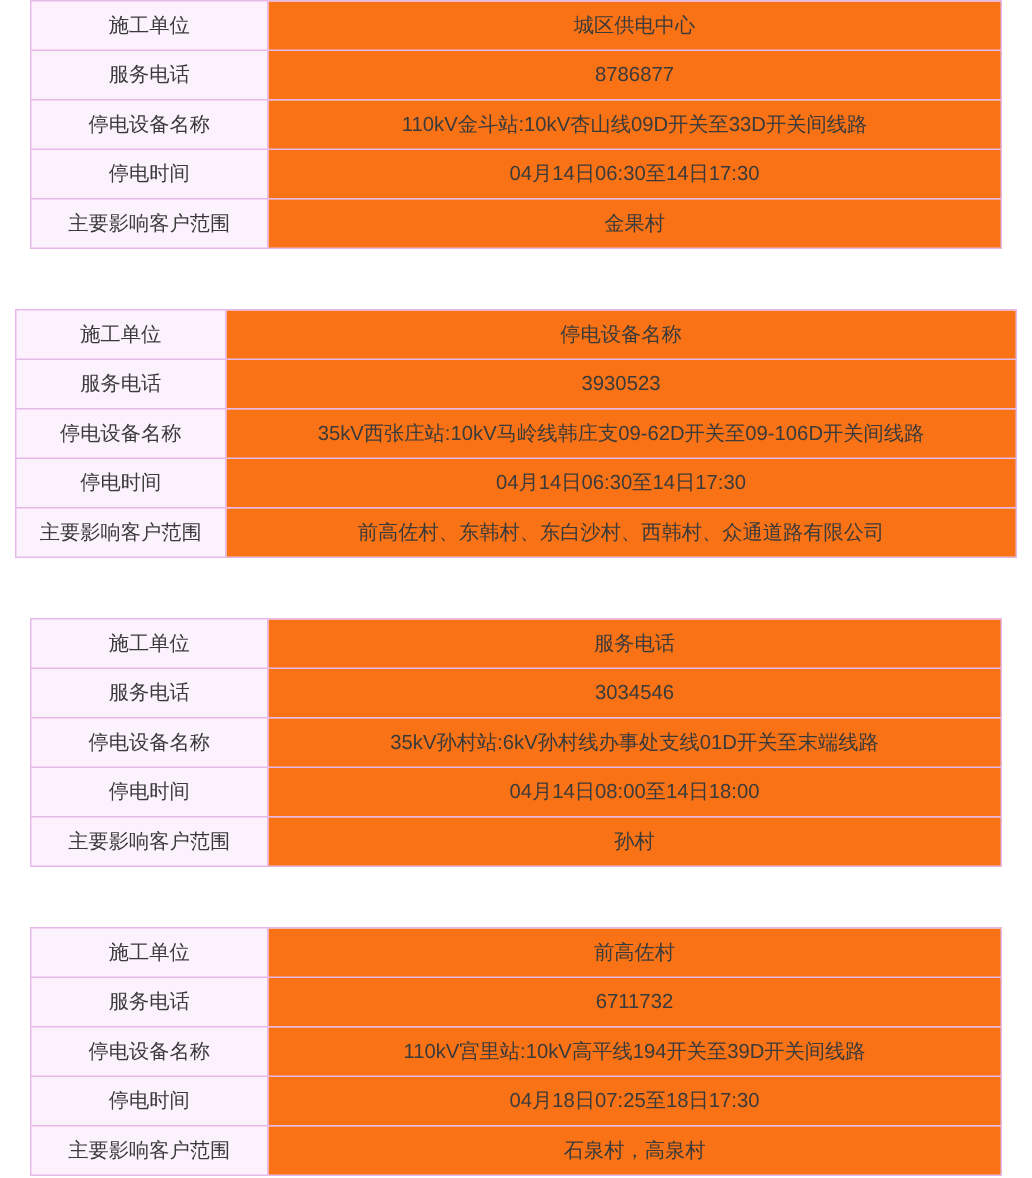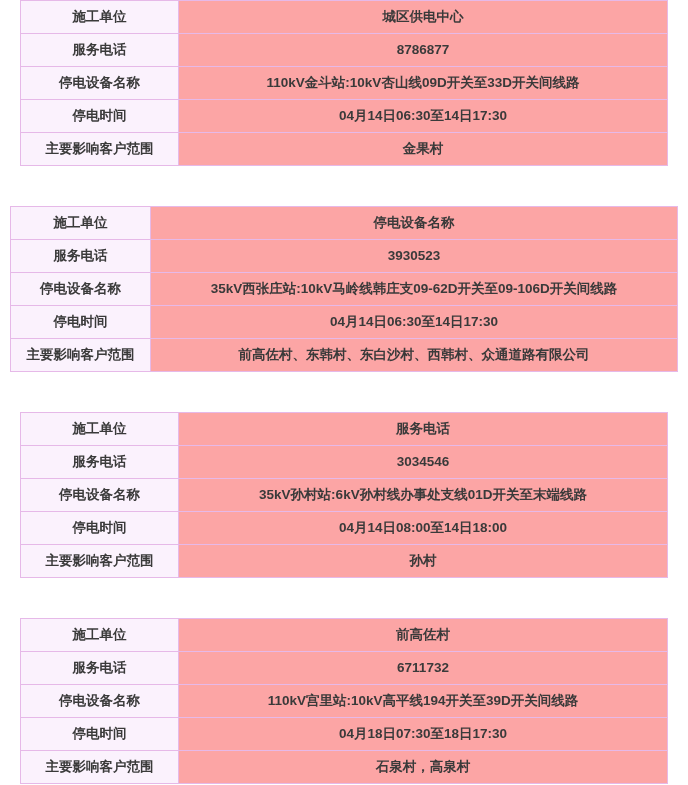--- a/index.html
+++ b/index.html
@@ -26,28 +26,27 @@
   .outage-table td {
     border: 1px solid #e6b9e8;
     font-size: 13.5px;
     line-height: 1.3;
     color: #3a3a3a;
     text-align: center;
     vertical-align: middle;
     padding: 0 4px;
     box-sizing: border-box;
     background: #fdf8fe;
-    font-weight: bold;
   }
   .outage-table td.label {
     background: #fbf2fd;
     white-space: nowrap;
   }
   .outage-table td.value {
-    background: #fca5a5;
+    background: #f97316;
   }
   .block {
     margin: 0 auto;
   }
   .spacer {
     width: 100%;
   }
 </style>
 </head>
 <body>
@@ -160,21 +159,21 @@
           <tr style="height: 33px;">
             <td class="label">服务电话</td>
             <td class="value">6711732</td>
           </tr>
           <tr style="height: 33px;">
             <td class="label">停电设备名称</td>
             <td class="value">110kV宫里站:10kV高平线194开关至39D开关间线路</td>
           </tr>
           <tr style="height: 33px;">
             <td class="label">停电时间</td>
-            <td class="value">04月18日07:30至18日17:30</td>
+            <td class="value">04月18日07:25至18日17:30</td>
           </tr>
           <tr style="height: 33px;">
             <td class="label">主要影响客户范围</td>
             <td class="value">石泉村，高泉村</td>
           </tr>
         </tbody>
       </table>
     </div>
   </div>
 

